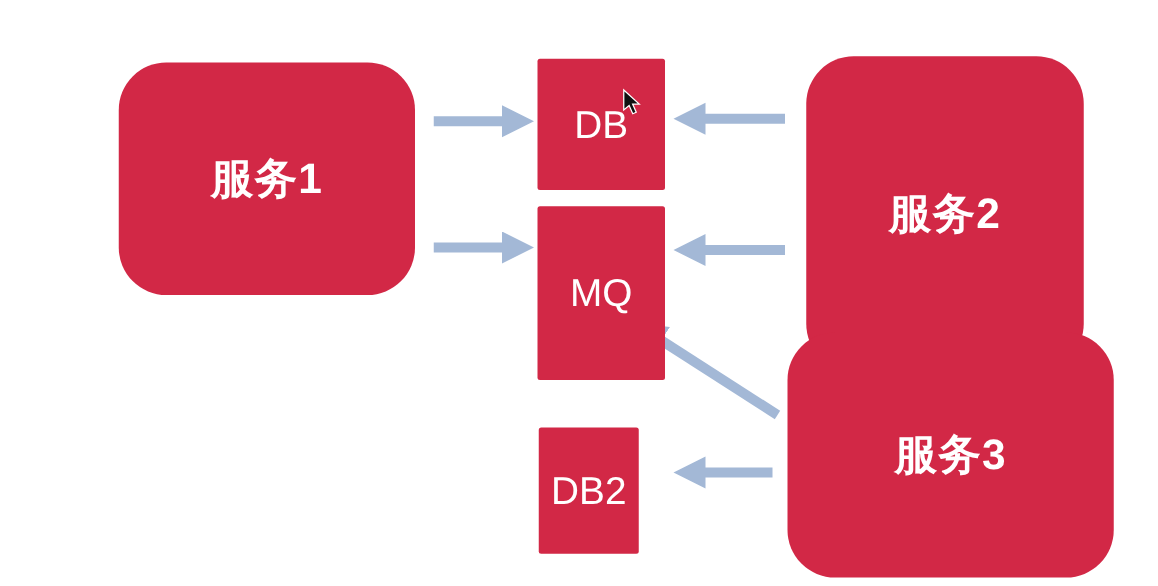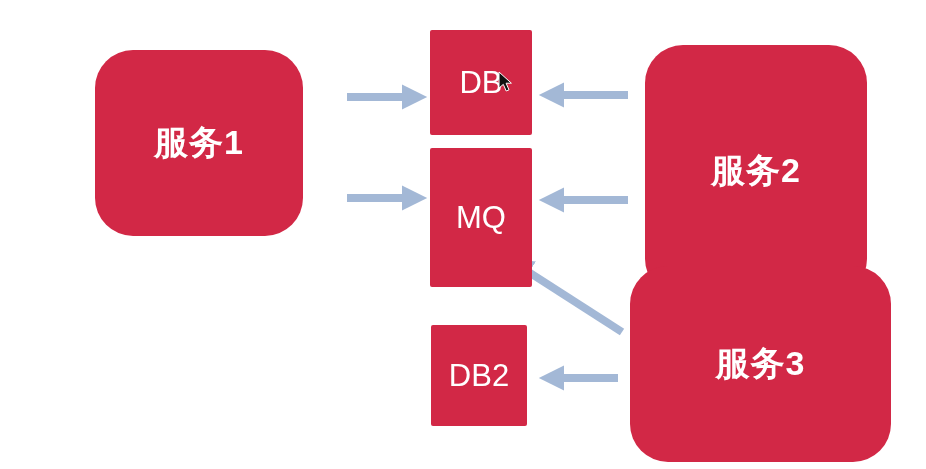--- a/index.html
+++ b/index.html
@@ -27,26 +27,27 @@
   .node.big {
     border-radius: 38px;
     font-size: 34px;
     font-weight: 700;
     letter-spacing: 1px;
   }
   .node.small {
     border-radius: 2px;
     font-size: 31px;
     font-weight: 400;
+    margin-top: 17px;
   }
-  #service1 { left: 95px;  top: 50px;  width: 208px; height: 186px; }
+  #service1 { left: 95px;  top: 50px;  width: 237px; height: 186px; }
   #db       { left: 430px; top: 30px;  width: 102px; height: 105px; }
   #service2 { left: 645px; top: 45px;  width: 222px; height: 252px; }
   #mq       { left: 430px; top: 148px; width: 102px; height: 139px; }
-  #db2      { left: 431px; top: 325px; width: 96px;  height: 101px; }
+  #db2      { left: 431px; top: 325px; width: 80px;  height: 101px; }
   #service3 { left: 630px; top: 266px; width: 261px; height: 196px; }
 
   svg.overlay {
     position: absolute;
     left: 0;
     top: 0;
     width: 926px;
     height: 469px;
     pointer-events: none;
   }

